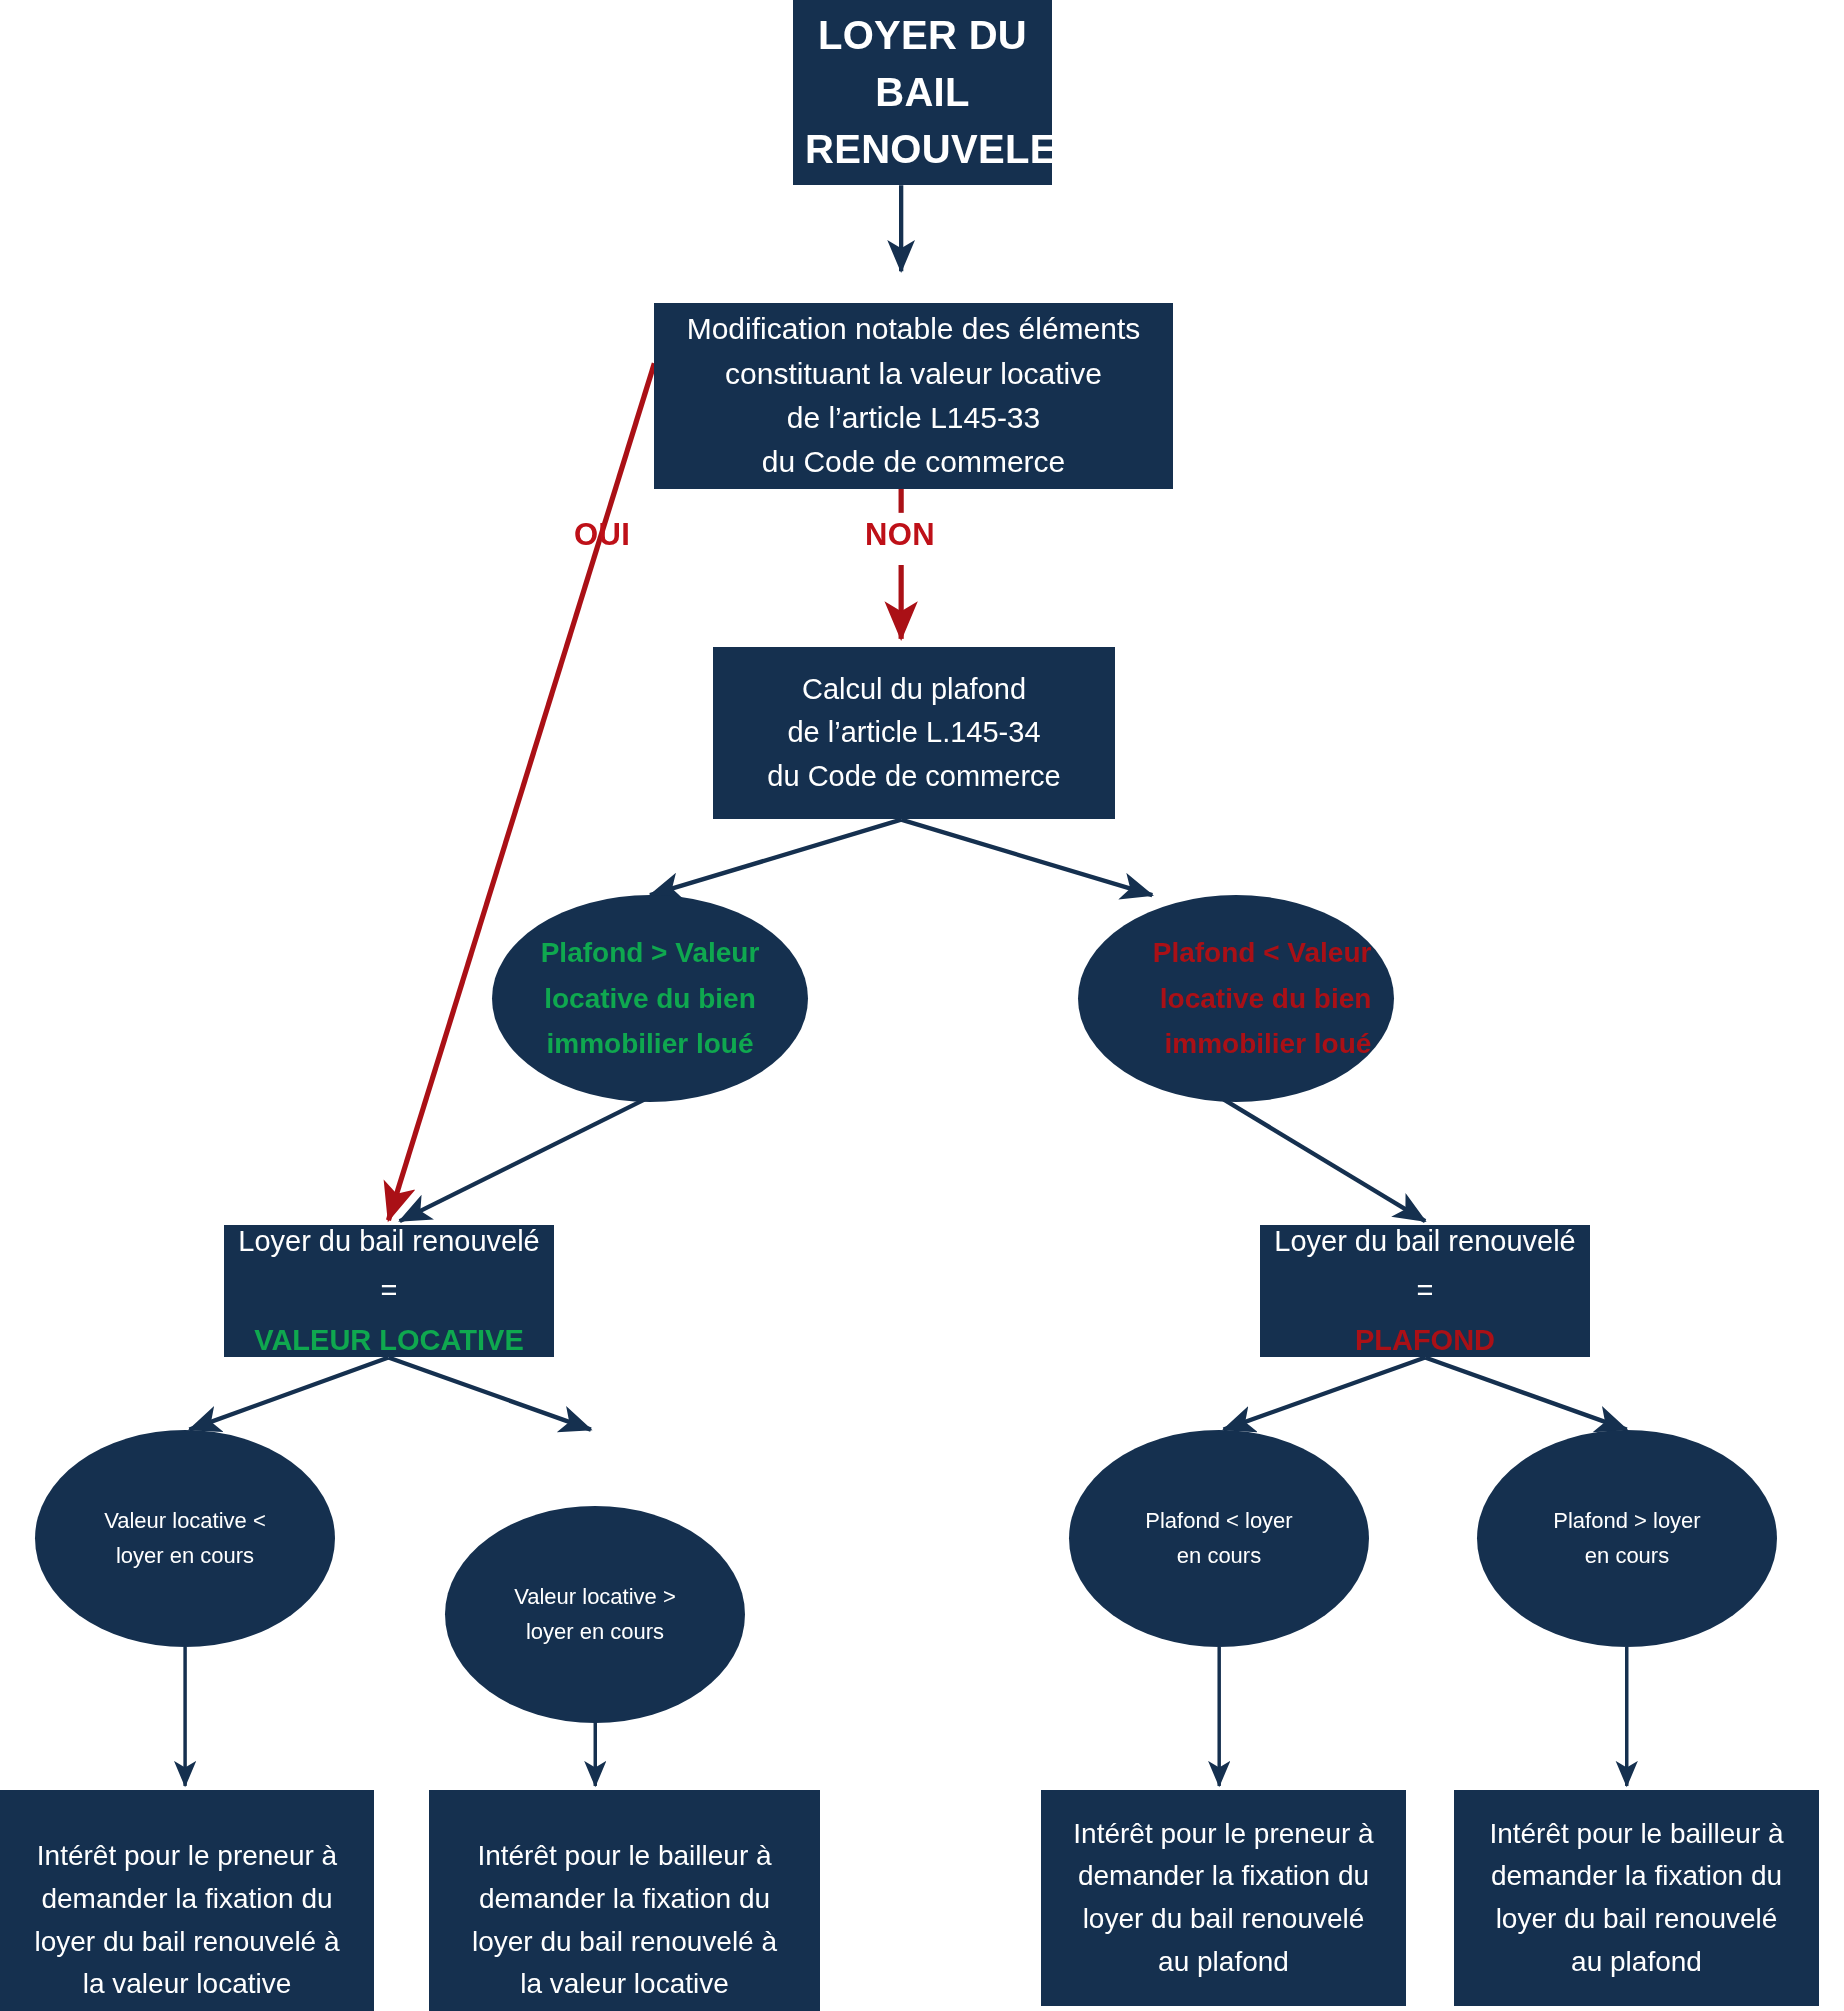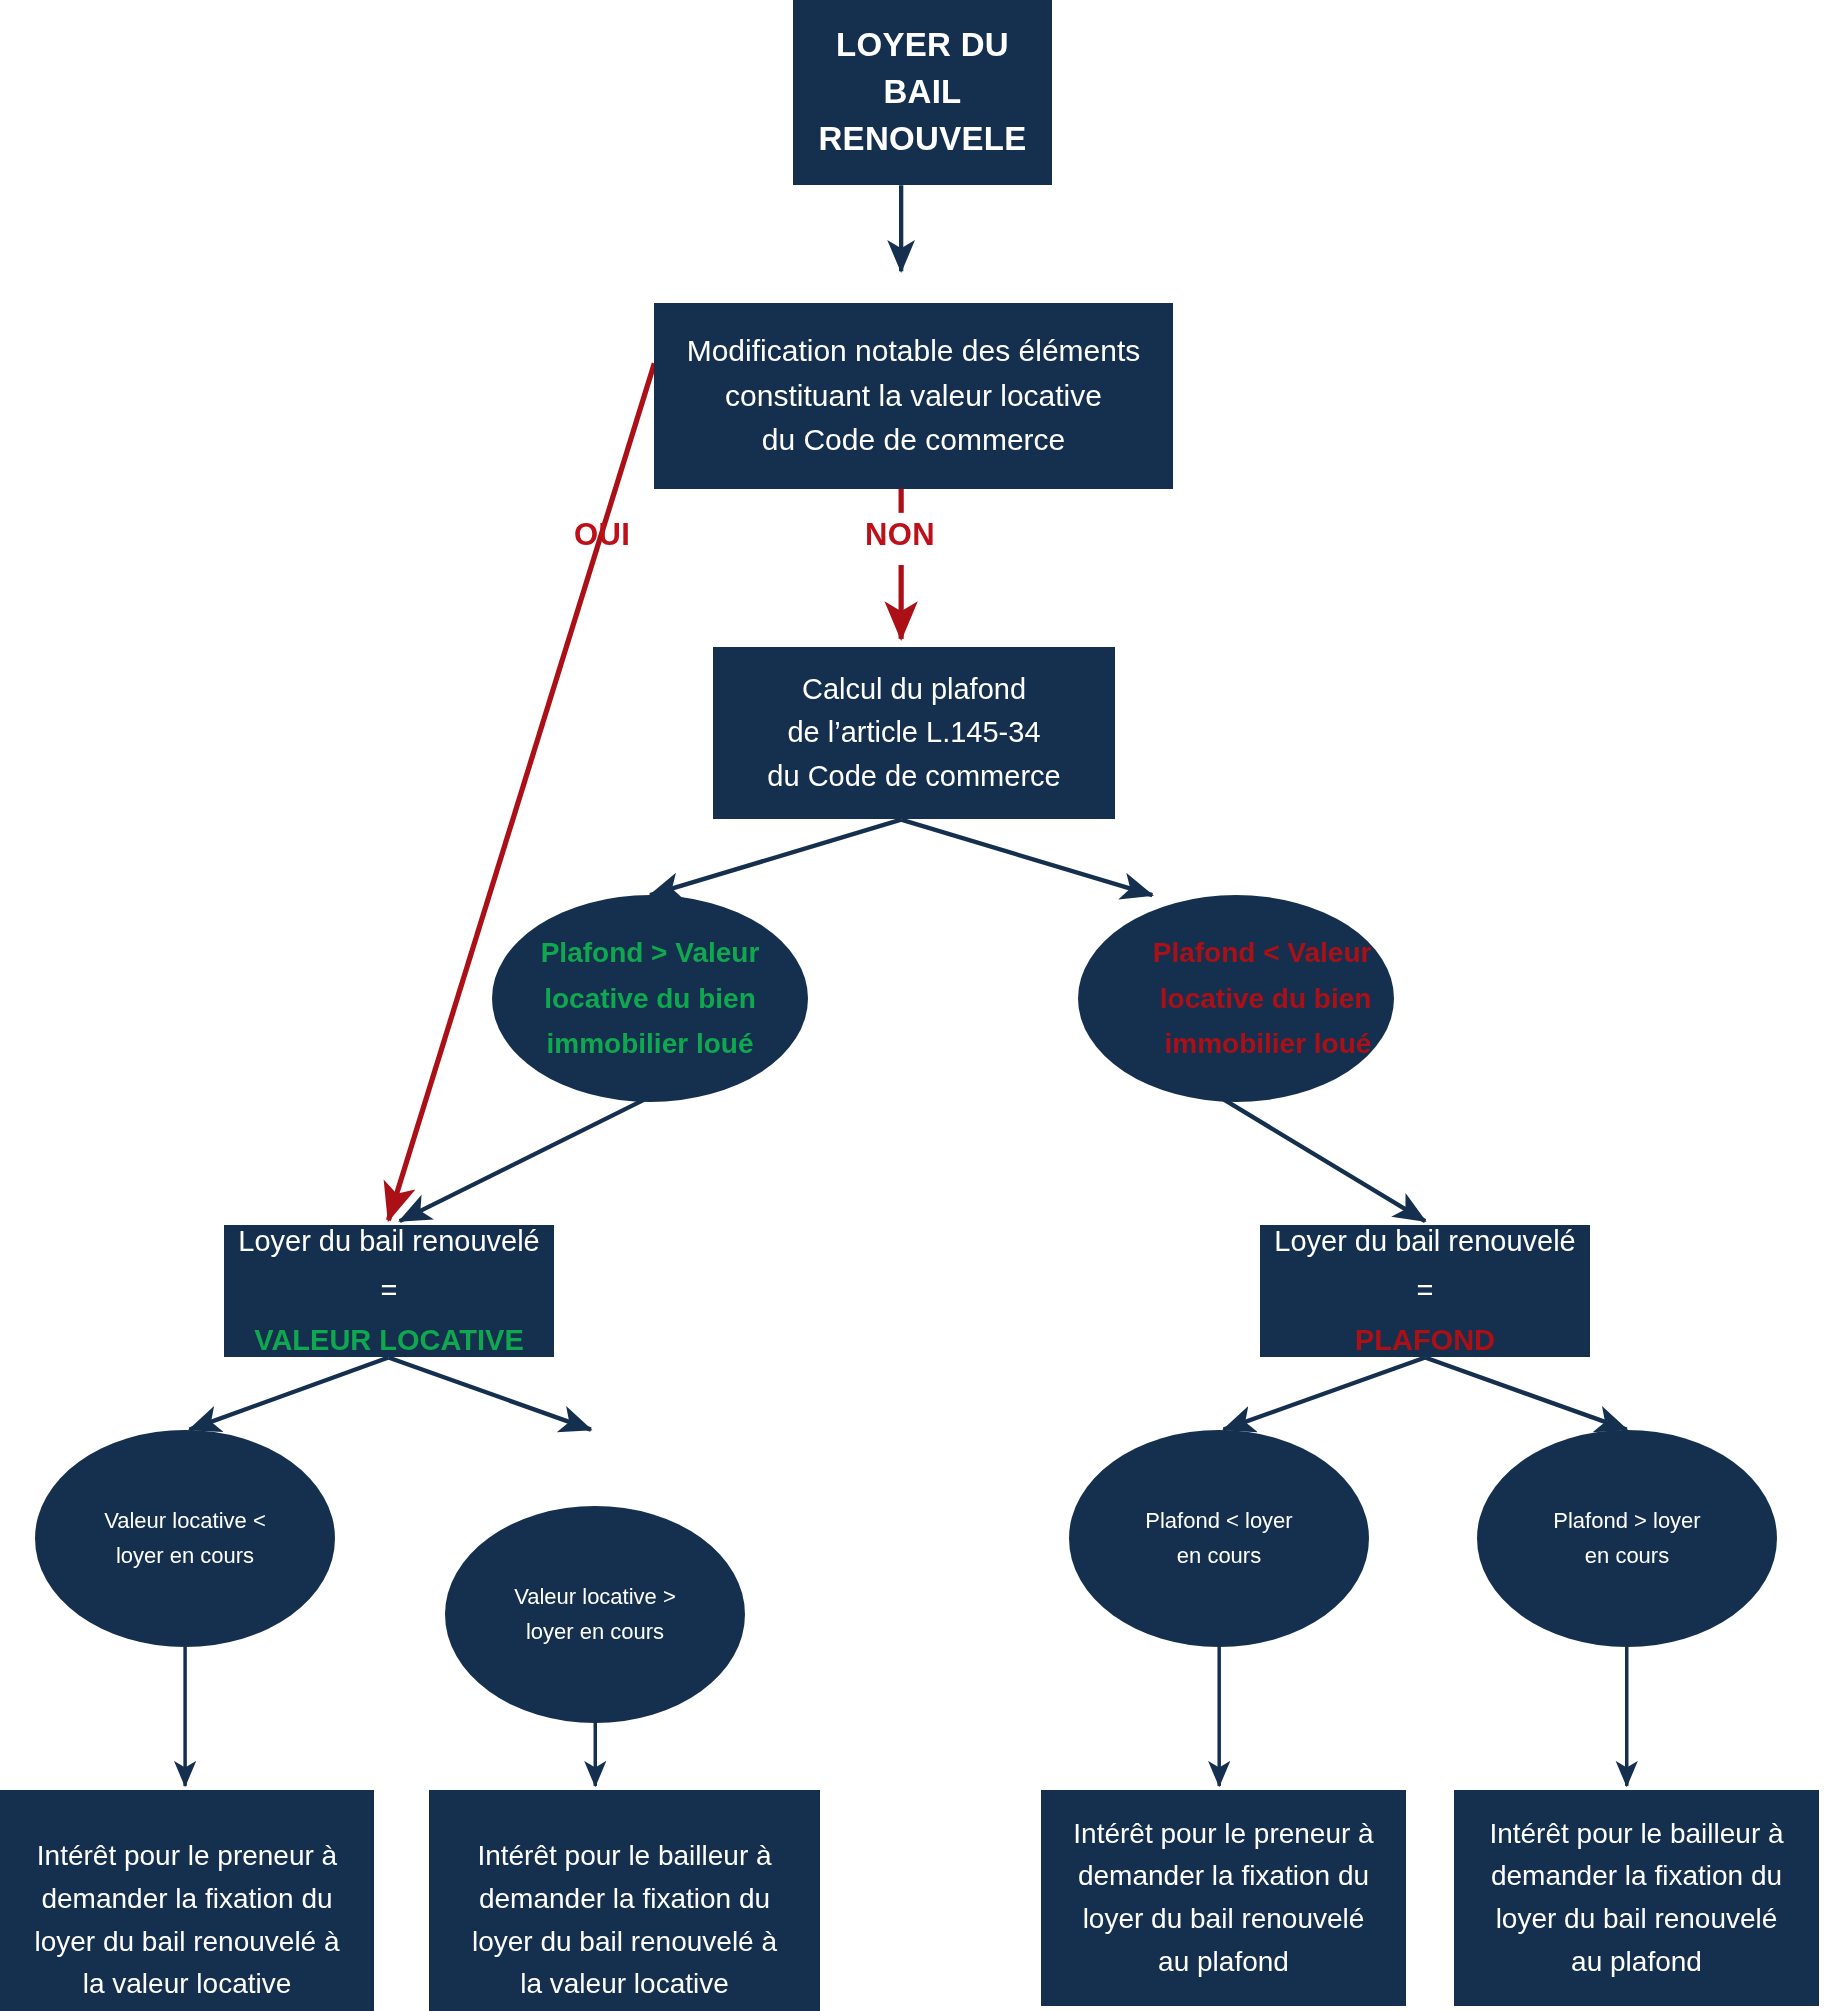--- a/index.html
+++ b/index.html
@@ -36,21 +36,21 @@
     background: #15304F;
   }
   .rect { }
   .ellipse {
     border-radius: 50%;
   }
   .node .line { display: block; width: 100%; }
 
   
   .title-node {
-    font-size: 33px;
+    font-size: 40px;
     font-weight: bold;
     letter-spacing: 0.3px;
     line-height: 1.42;
     padding: 0 12px;
   }
   .body-node {
     font-size: 30px;
     font-weight: normal;
     line-height: 1.48;
     padding: 0 14px;
@@ -138,20 +138,21 @@
   </svg>
 
   <div class="node rect title-node" style="left:793px; top:0px; width:259px; height:185px;">
     <span class="line">LOYER DU BAIL</span>
     <span class="line">RENOUVELE</span>
   </div>
 
   <div class="node rect body-node" style="left:654px; top:278px; width:519px; height:186px;">
     <span class="line">Modification notable des éléments</span>
     <span class="line">constituant la valeur locative</span>
+    <span class="line">de l’article L145-33</span>
     <span class="line">du Code de commerce</span>
   </div>
 
   <div class="branch-label" style="left:574px; top:517px;">OUI</div>
   <div class="branch-label" style="left:865px; top:517px;">NON</div>
 
   <div class="node rect small-node" style="left:713px; top:647px; width:402px; height:172px;">
     <span class="line">Calcul du plafond</span>
     <span class="line">de l’article L.145-34</span>
     <span class="line">du Code de commerce</span>

